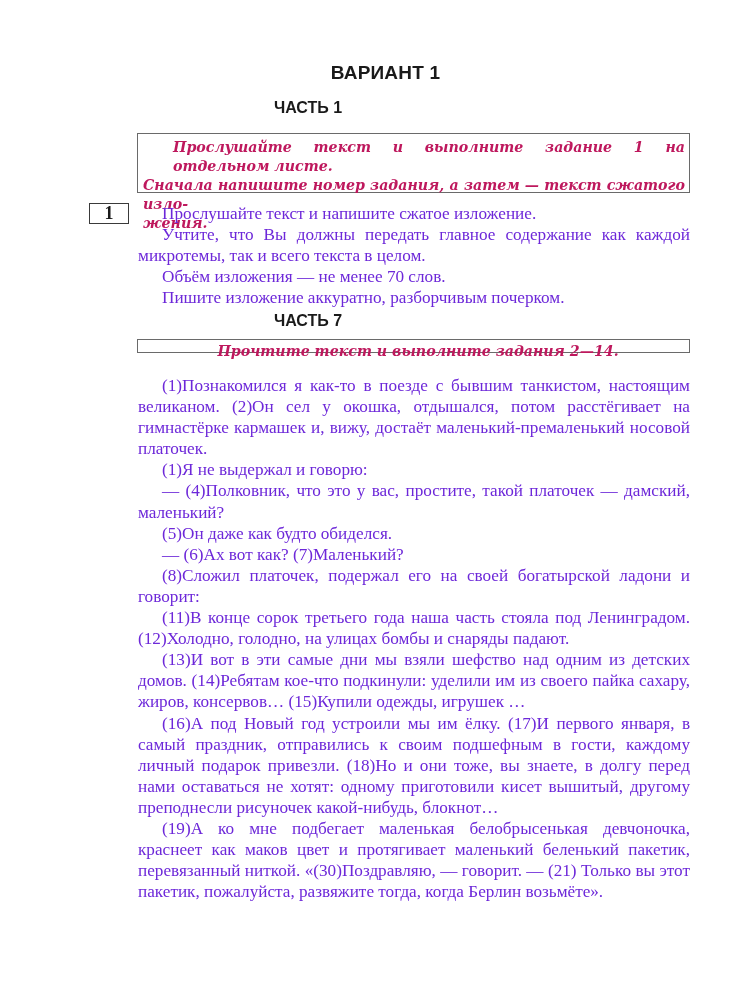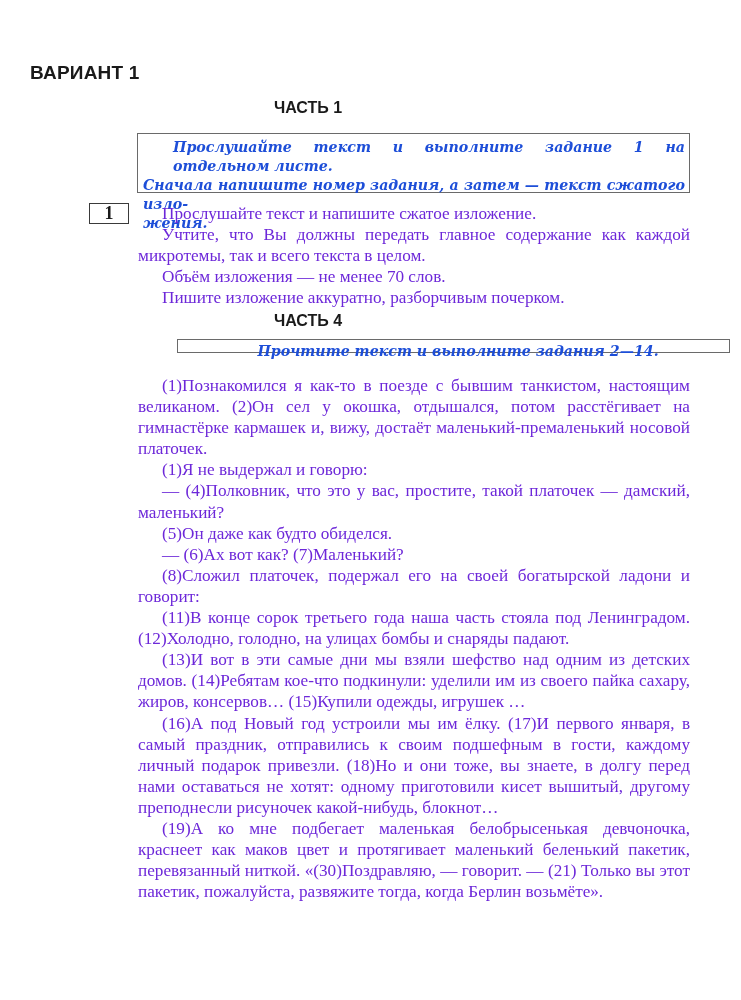--- a/index.html
+++ b/index.html
@@ -2,38 +2,38 @@
 <html><head>
   <meta charset="utf-8">
   <style>
     html, body { margin: 0; padding: 0; }
     body {
       width: 741px; height: 1000px; background: #ffffff; position: relative; overflow: hidden;
       color: #1a1a1a;
     }
     .page { position: absolute; left: 0; top: 0; width: 741px; height: 1000px; }
     .h-variant {
-      position: absolute; left: 0; width: 741px; top: 62px; 
+      position: absolute; left: 0; width: 741px; top: 62px; text-align: center;
       font-family: "Liberation Sans", sans-serif; font-weight: bold; font-size: 19px; letter-spacing: 0.2px;
       padding-left: 30px; box-sizing: border-box;
     }
     .h-part {
       position: absolute; left: 0; width: 586px; text-align: center;
       font-family: "Liberation Sans", sans-serif; font-weight: bold; font-size: 16px;
       padding-left: 30px; box-sizing: border-box;
     }
     .box {
       position: absolute; left: 137px; width: 553px; box-sizing: border-box;
       border: 1.5px solid #6a6a6a;
       font-family: "DejaVu Serif", serif; font-style: italic; font-weight: bold;
-      font-size: 14.2px; line-height: 19px; color: #1d4ed8;
+      font-size: 14.2px; line-height: 19px; color: #be185d;
     }
     .box1 { top: 133px; height: 60px; padding: 4px 4px 0 5px; text-align: justify; }
     .box1 .ind { padding-left: 30px; }
-    .box2 { top: 339px; height: 14px; padding: 2px 0 0 9px; text-align: center; margin-left: 40px; }
+    .box2 { top: 339px; height: 14px; padding: 2px 0 0 9px; text-align: center; }
     .task-num {
       position: absolute; left: 89px; top: 203px; width: 40px; height: 21px; box-sizing: border-box;
       border: 1.5px solid #3a3a3a; text-align: center;
       font-family: "Liberation Serif", serif; font-weight: bold; font-size: 18px; line-height: 18px;
     }
     .body-text {
       position: absolute; left: 138px; width: 552px;
       font-family: "Liberation Serif", serif; font-size: 17.2px; line-height: 21.1px; color: #6d28d9;
     }
     .body-text p { margin: 0; text-indent: 24px; text-align: justify; }
@@ -57,21 +57,21 @@
 
   <div class="task-num">1</div>
 
   <div class="body-text task1">
     <p>Прослушайте текст и напишите сжатое изложение.</p>
     <p>Учтите, что Вы должны передать главное содержание как каждой микротемы, так и всего текста в целом.</p>
     <p>Объём изложения — не менее 70 слов.</p>
     <p>Пишите изложение аккуратно, разборчивым почерком.</p>
   </div>
 
-  <div class="h-part" style="top:312px;">ЧАСТЬ 4</div>
+  <div class="h-part" style="top:312px;">ЧАСТЬ 7</div>
 
   <div class="box box2">
     <span>Прочтите текст и выполните задания 2—14.</span>
   </div>
 
   <div class="body-text story">
     <p>(1)Познакомился я как-то в поезде с бывшим танкистом, настоящим великаном. (2)Он сел у окошка, отдышался, потом расстёгивает на гимнастёрке кармашек и, вижу, достаёт маленький-премаленький носовой платочек.</p>
     <p>(1)Я не выдержал и говорю:</p>
     <p>— (4)Полковник, что это у вас, простите, такой платочек — дамский, маленький?</p>
     <p>(5)Он даже как будто обиделся.</p>

